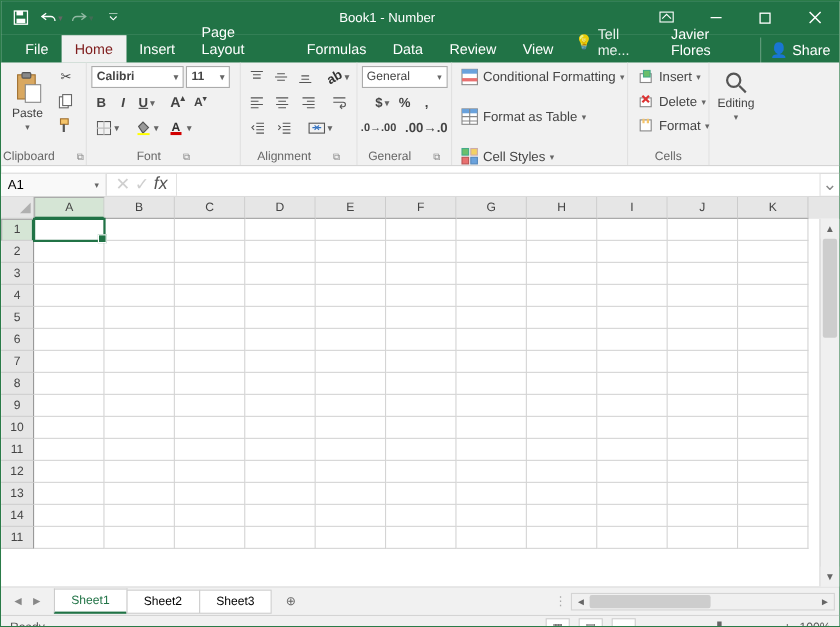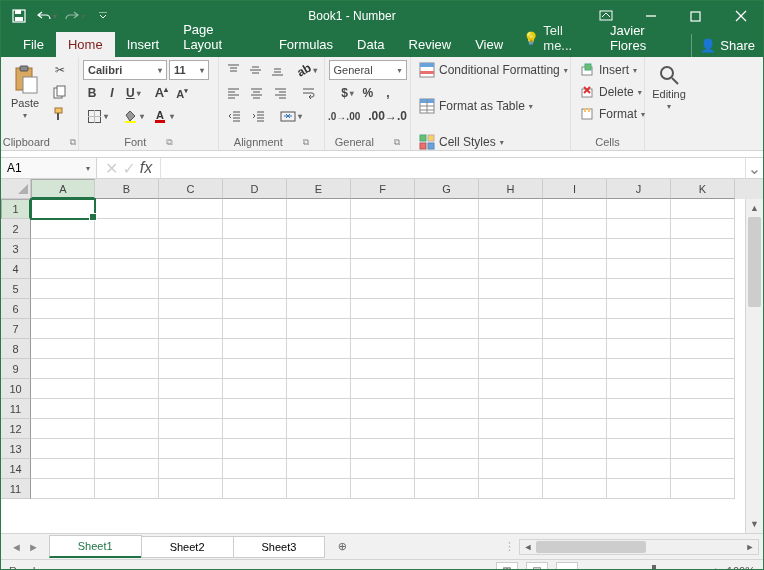--- a/index.html
+++ b/index.html
@@ -49,21 +49,21 @@
 .cellrow { display: flex; height: 20px; }
 .cell { width: 64px; height: 20px; border-right: 1px solid #d4d4d4; border-bottom: 1px solid #d4d4d4; }
 .cell.active { outline: 2px solid #217346; outline-offset: -1px; position: relative; }
 .cell.active::after { content: ""; position: absolute; right: -3px; bottom: -3px; width: 6px; height: 6px; background: #217346; border: 1px solid #fff; }
 .vscroll { width: 18px; background: #f0f0f0; border-left: 1px solid #d4d4d4; position: relative; }
 .vscroll .arrow { height: 18px; display: flex; align-items: center; justify-content: center; background: #f0f0f0; color: #666; cursor: pointer; font-size:9px;}
 .vscroll .thumb { position: absolute; top: 18px; left: 2px; right: 2px; height: 90px; background: #cdcdcd; border-radius: 2px; cursor: pointer; }
 .sheetbar { height: 26px; background: #f1f1f1; border-top: 1px solid #d4d4d4; display: flex; align-items: center; font-size: 11px; }
 .sheetnav { display: flex; gap: 6px; padding: 0 10px; color: #888; }
 .sheetnav span { cursor: pointer; }
-.sheettab { padding: 4px 28px; border: 1px solid #ccc; background: #fff; margin-right: -1px; cursor: pointer; }
+.sheettab { padding: 4px 15px; border: 1px solid #ccc; background: #fff; margin-right: -1px; cursor: pointer; }
 .sheettab.active { border-bottom: 2px solid #217346; color: #217346; background: #fff; }
 .addsheet { width: 24px; height: 24px; display: flex; align-items: center; justify-content: center; margin-left: 6px; cursor: pointer; color: #666; border: 1px solid transparent; }
 .sheetbar .hsplit { flex: 1; display: flex; align-items: center; justify-content: flex-end; padding-right: 4px; gap: 4px; }
 .hscroll { width: 240px; height: 16px; background: #f0f0f0; border: 1px solid #d4d4d4; display: flex; position: relative; }
 .hscroll .harrow { width: 16px; display: flex; align-items: center; justify-content: center; font-size: 9px; color: #666; cursor: pointer; }
 .hscroll .htrack { flex: 1; position: relative; }
 .hscroll .hthumb { position: absolute; left: 0; top: 1px; bottom: 1px; width: 110px; background: #cdcdcd; border-radius: 2px; cursor: pointer; }
 .statusbar { height: 22px; background: #f1f1f1; border-top: 1px solid #d4d4d4; display: flex; align-items: center; font-size: 11px; color: #555; padding: 0 8px; gap: 10px; }
 .statusbar .right { margin-left: auto; display: flex; align-items: center; gap: 8px; }
 .viewbtn { width: 22px; height: 18px; border: 1px solid #ccc; display: flex; align-items: center; justify-content: center; cursor: pointer; font-size: 10px; background: #fff; }

